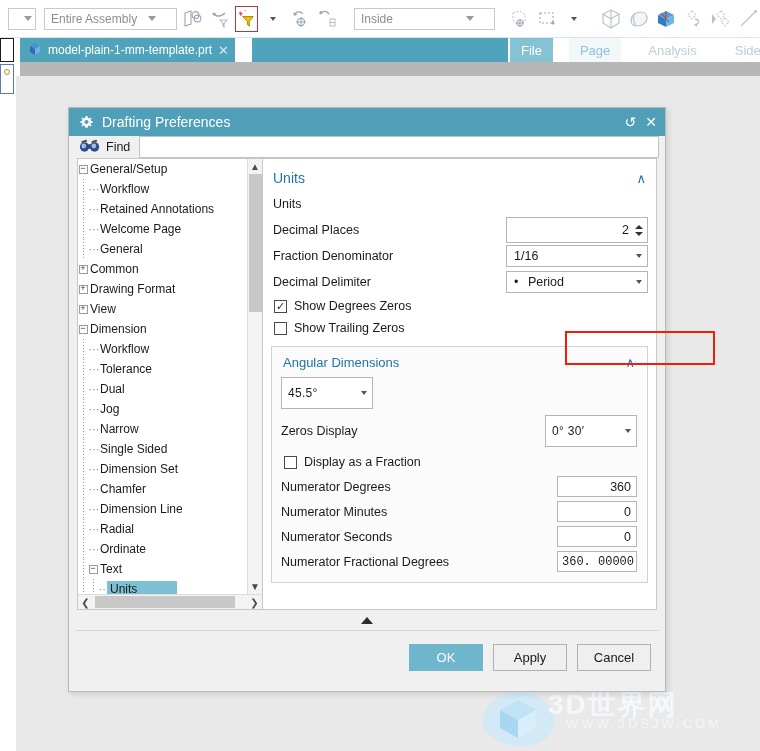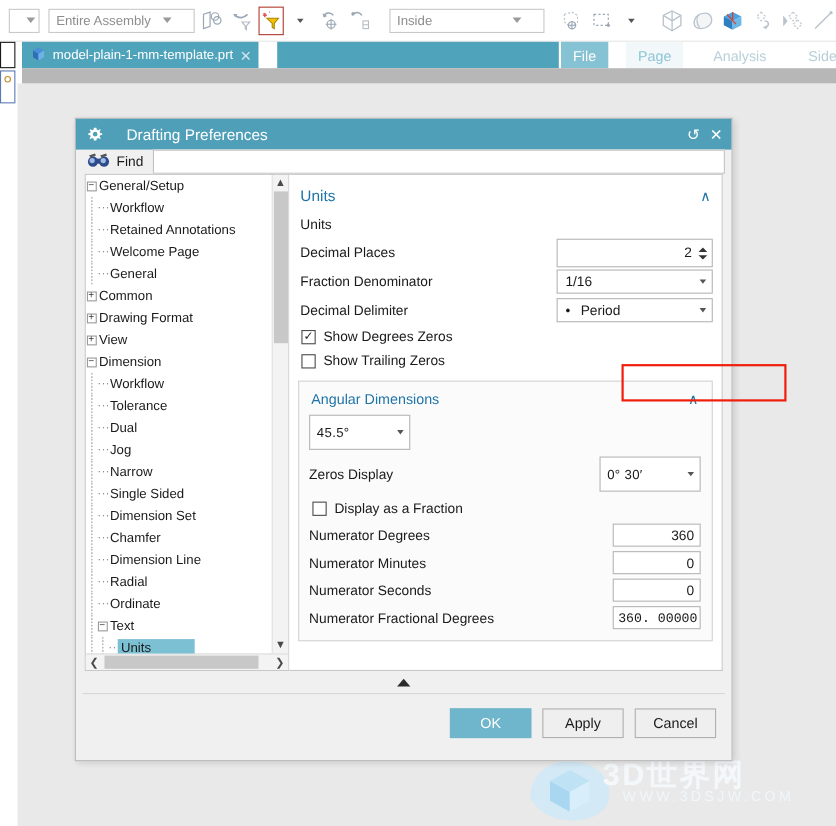--- a/index.html
+++ b/index.html
@@ -105,21 +105,21 @@
     position: absolute; left: 68px; top: 107px; width: 598px; height: 585px;
     background: #f0f0f0; border: 1px solid #b9b9b9;
     box-shadow: 2px 2px 6px rgba(0,0,0,0.13);
   }
   .dlg-title {
     height: 28px; background: #4f9fb8; color: #ffffff;
     display: flex; align-items: center; padding: 0 8px 0 10px;
     font-size: 14px;
   }
   .dlg-title .gear { margin-right: 8px; display: flex; align-items: center; }
-  .dlg-title .title-text { flex: 1; margin-left: 13px; }
+  .dlg-title .title-text { flex: 1; }
   .dlg-title .tbtn { margin-left: 9px; display: flex; align-items: center; cursor: default; }
 
   .find-row {
     display: flex; align-items: center; height: 22px; padding: 0 6px 0 10px; gap: 5px; justify-content: space-between;
   }
   .find-label { font-size: 12.5px; color: #1a1a1a; }
   .find-input {
     flex: 1; height: 22px; border: 1px solid #c2c2c2; background: #ffffff; margin-left: 4px;
   }
 

